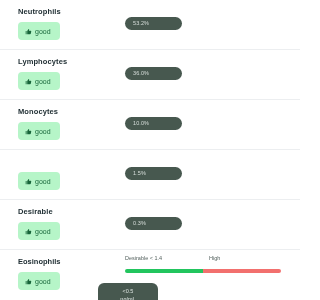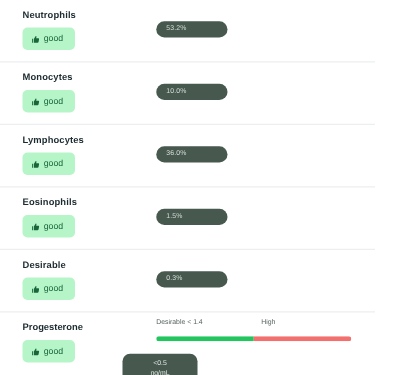--- a/index.html
+++ b/index.html
@@ -162,51 +162,50 @@
           </svg>
       </span>
       <span class="badge-text">good</span>
     </div>
     <div class="pill" style="width:57px">
       <span class="pill-text">53.2%</span>
     </div>
   </div>
 
   <div class="row">
+    <div class="row-label">Lymphocytes</div>
+    <div class="badge">
+      <span class="badge-icon">
+        <svg viewBox="0 0 16 16">
+            <path d="M5 14V7l3.2-5c.9 0 1.5.7 1.3 1.6L9 6h3.8c1 0 1.7.9 1.5 1.8l-1 4.8c-.2.8-.9 1.4-1.7 1.4H5zM1.6 14h2V7h-2v7z" fill="#18663a"></path>
+          </svg>
+      </span>
+      <span class="badge-text">good</span>
+    </div>
+    <div class="pill" style="width:57px">
+      <span class="pill-text">36.0%</span>
+    </div>
+  </div>
+
+  <div class="row">
     <div class="row-label">Monocytes</div>
     <div class="badge">
       <span class="badge-icon">
         <svg viewBox="0 0 16 16">
             <path d="M5 14V7l3.2-5c.9 0 1.5.7 1.3 1.6L9 6h3.8c1 0 1.7.9 1.5 1.8l-1 4.8c-.2.8-.9 1.4-1.7 1.4H5zM1.6 14h2V7h-2v7z" fill="#18663a"></path>
           </svg>
       </span>
       <span class="badge-text">good</span>
     </div>
     <div class="pill" style="width:57px">
       <span class="pill-text">10.0%</span>
     </div>
   </div>
 
   <div class="row">
-    <div class="row-label">Lymphocytes</div>
-    <div class="badge">
-      <span class="badge-icon">
-        <svg viewBox="0 0 16 16">
-            <path d="M5 14V7l3.2-5c.9 0 1.5.7 1.3 1.6L9 6h3.8c1 0 1.7.9 1.5 1.8l-1 4.8c-.2.8-.9 1.4-1.7 1.4H5zM1.6 14h2V7h-2v7z" fill="#18663a"></path>
-          </svg>
-      </span>
-      <span class="badge-text">good</span>
-    </div>
-    <div class="pill" style="width:57px">
-      <span class="pill-text">36.0%</span>
-    </div>
-  </div>
-
-  <div class="row">
-    <div class="row-label">Eosinophils</div>
     <div class="badge">
       <span class="badge-icon">
         <svg viewBox="0 0 16 16">
             <path d="M5 14V7l3.2-5c.9 0 1.5.7 1.3 1.6L9 6h3.8c1 0 1.7.9 1.5 1.8l-1 4.8c-.2.8-.9 1.4-1.7 1.4H5zM1.6 14h2V7h-2v7z" fill="#18663a"></path>
           </svg>
       </span>
       <span class="badge-text">good</span>
     </div>
     <div class="pill" style="width:57px">
       <span class="pill-text">1.5%</span>
@@ -222,21 +221,21 @@
           </svg>
       </span>
       <span class="badge-text">good</span>
     </div>
     <div class="pill" style="width:57px">
       <span class="pill-text">0.3%</span>
     </div>
   </div>
 
   <div class="prog-row">
-    <div class="prog-label">Progesterone</div>
+    <div class="prog-label">Eosinophils</div>
     <div class="prog-badge">
       <span class="badge-icon">
         <svg viewBox="0 0 16 16">
             <path d="M5 14V7l3.2-5c.9 0 1.5.7 1.3 1.6L9 6h3.8c1 0 1.7.9 1.5 1.8l-1 4.8c-.2.8-.9 1.4-1.7 1.4H5zM1.6 14h2V7h-2v7z" fill="#18663a"></path>
           </svg>
       </span>
       <span class="badge-text">good</span>
     </div>
 
     <div class="scale-labels">

